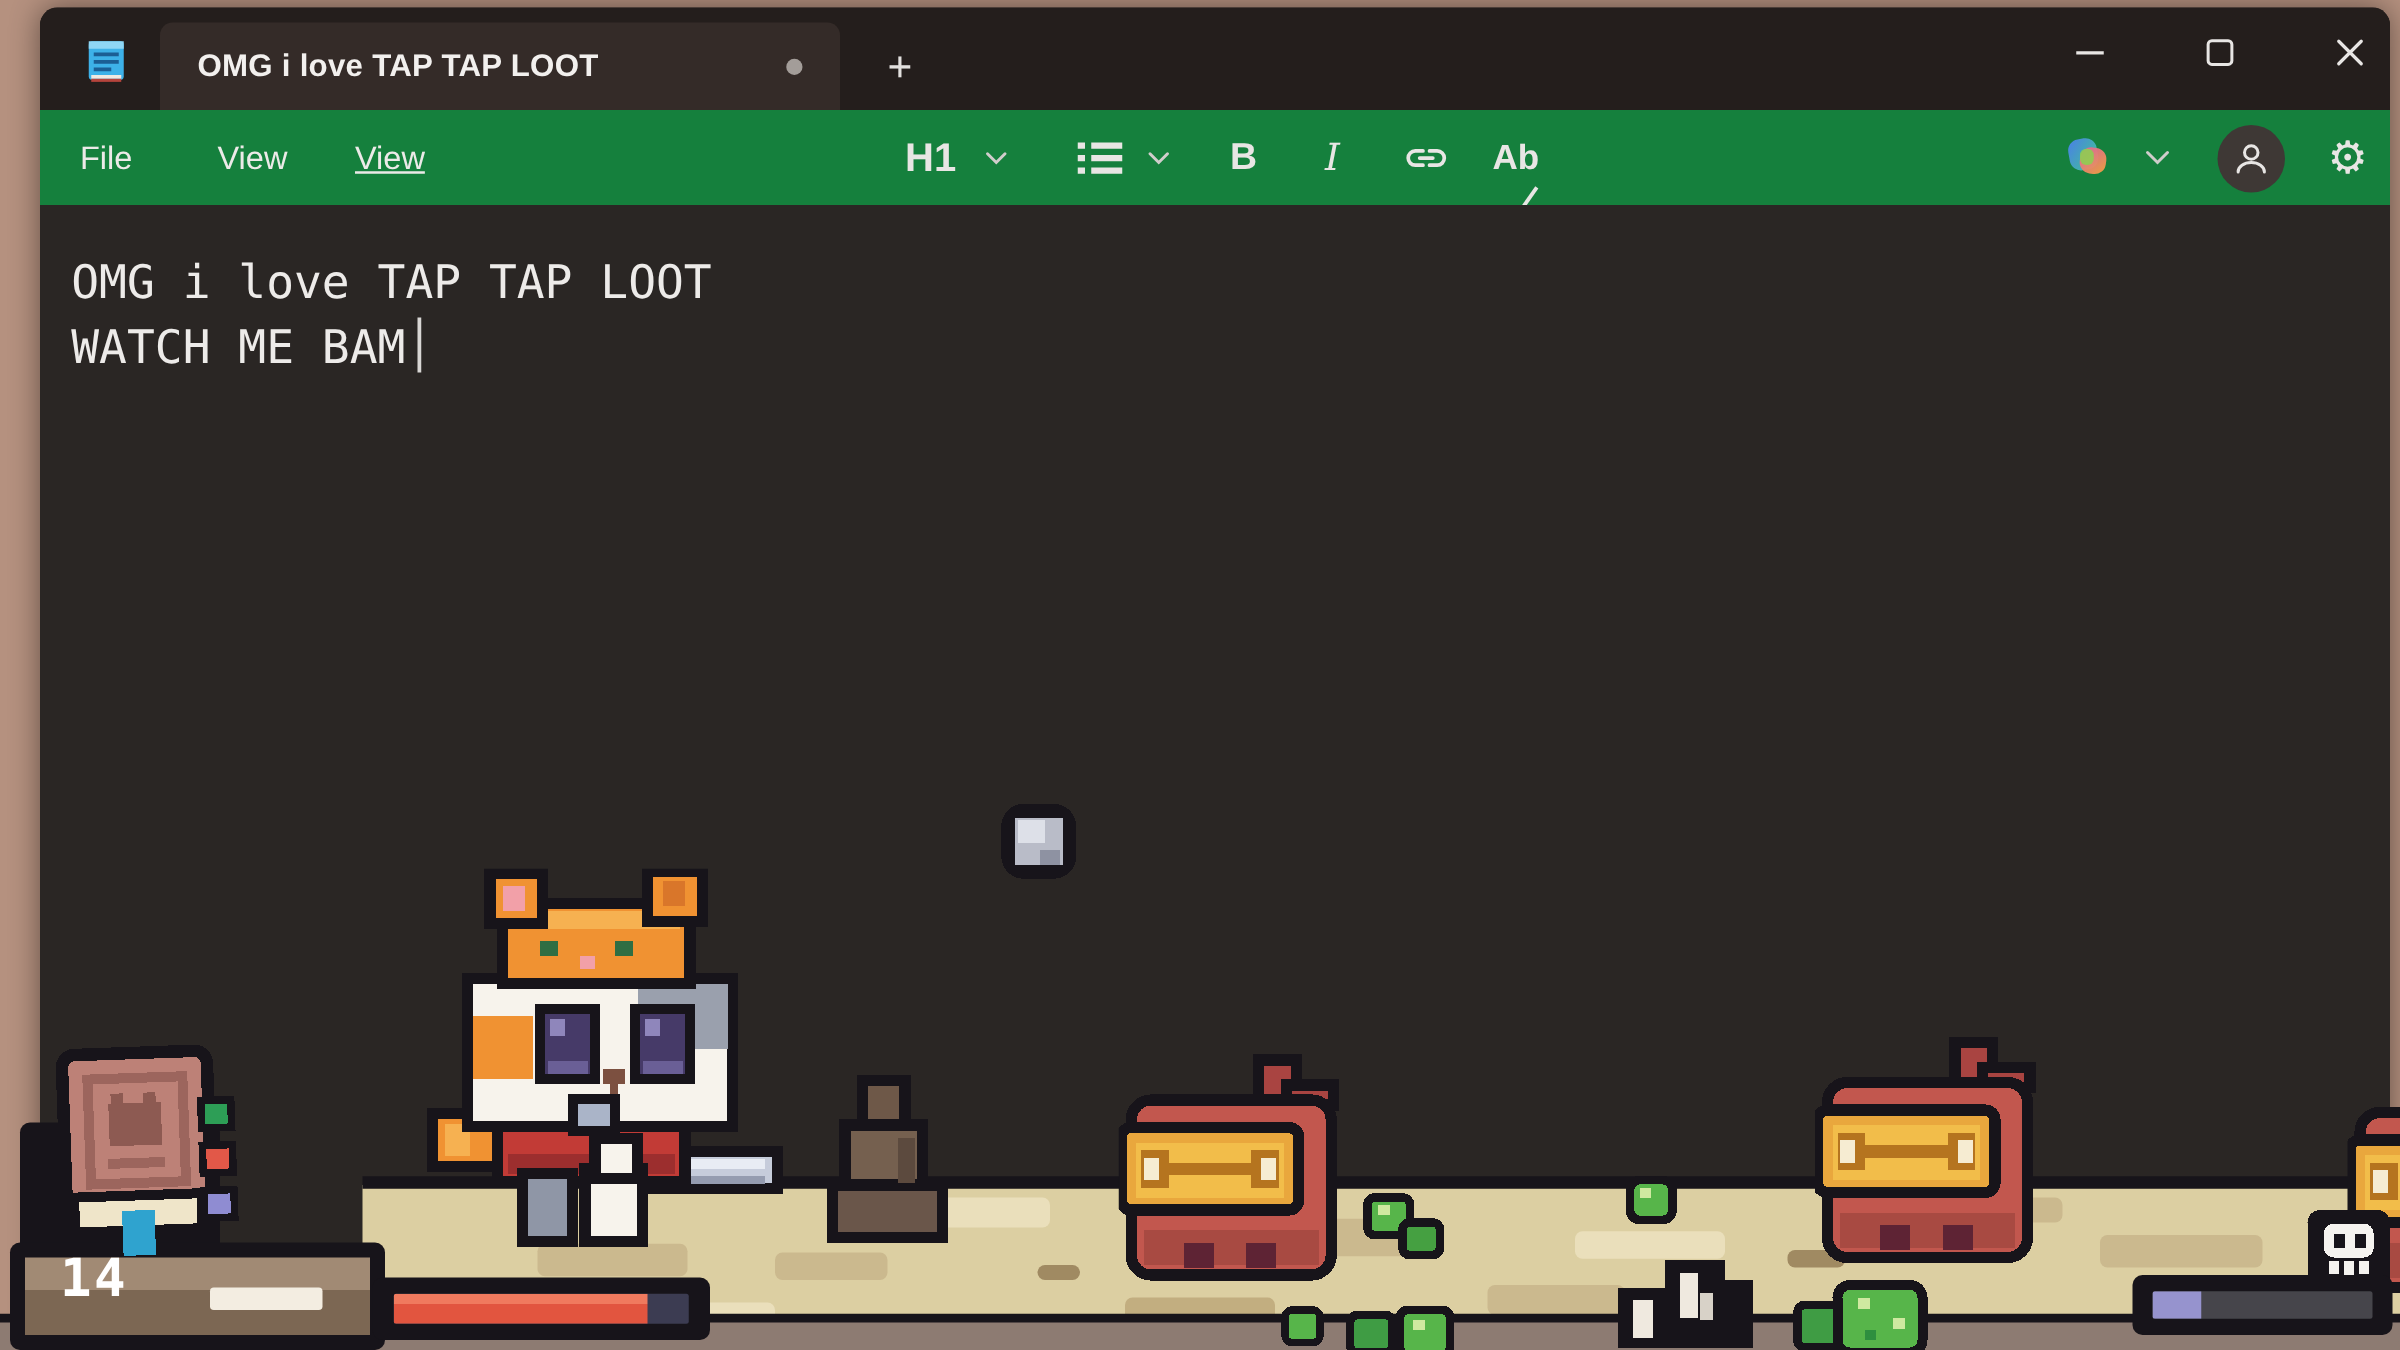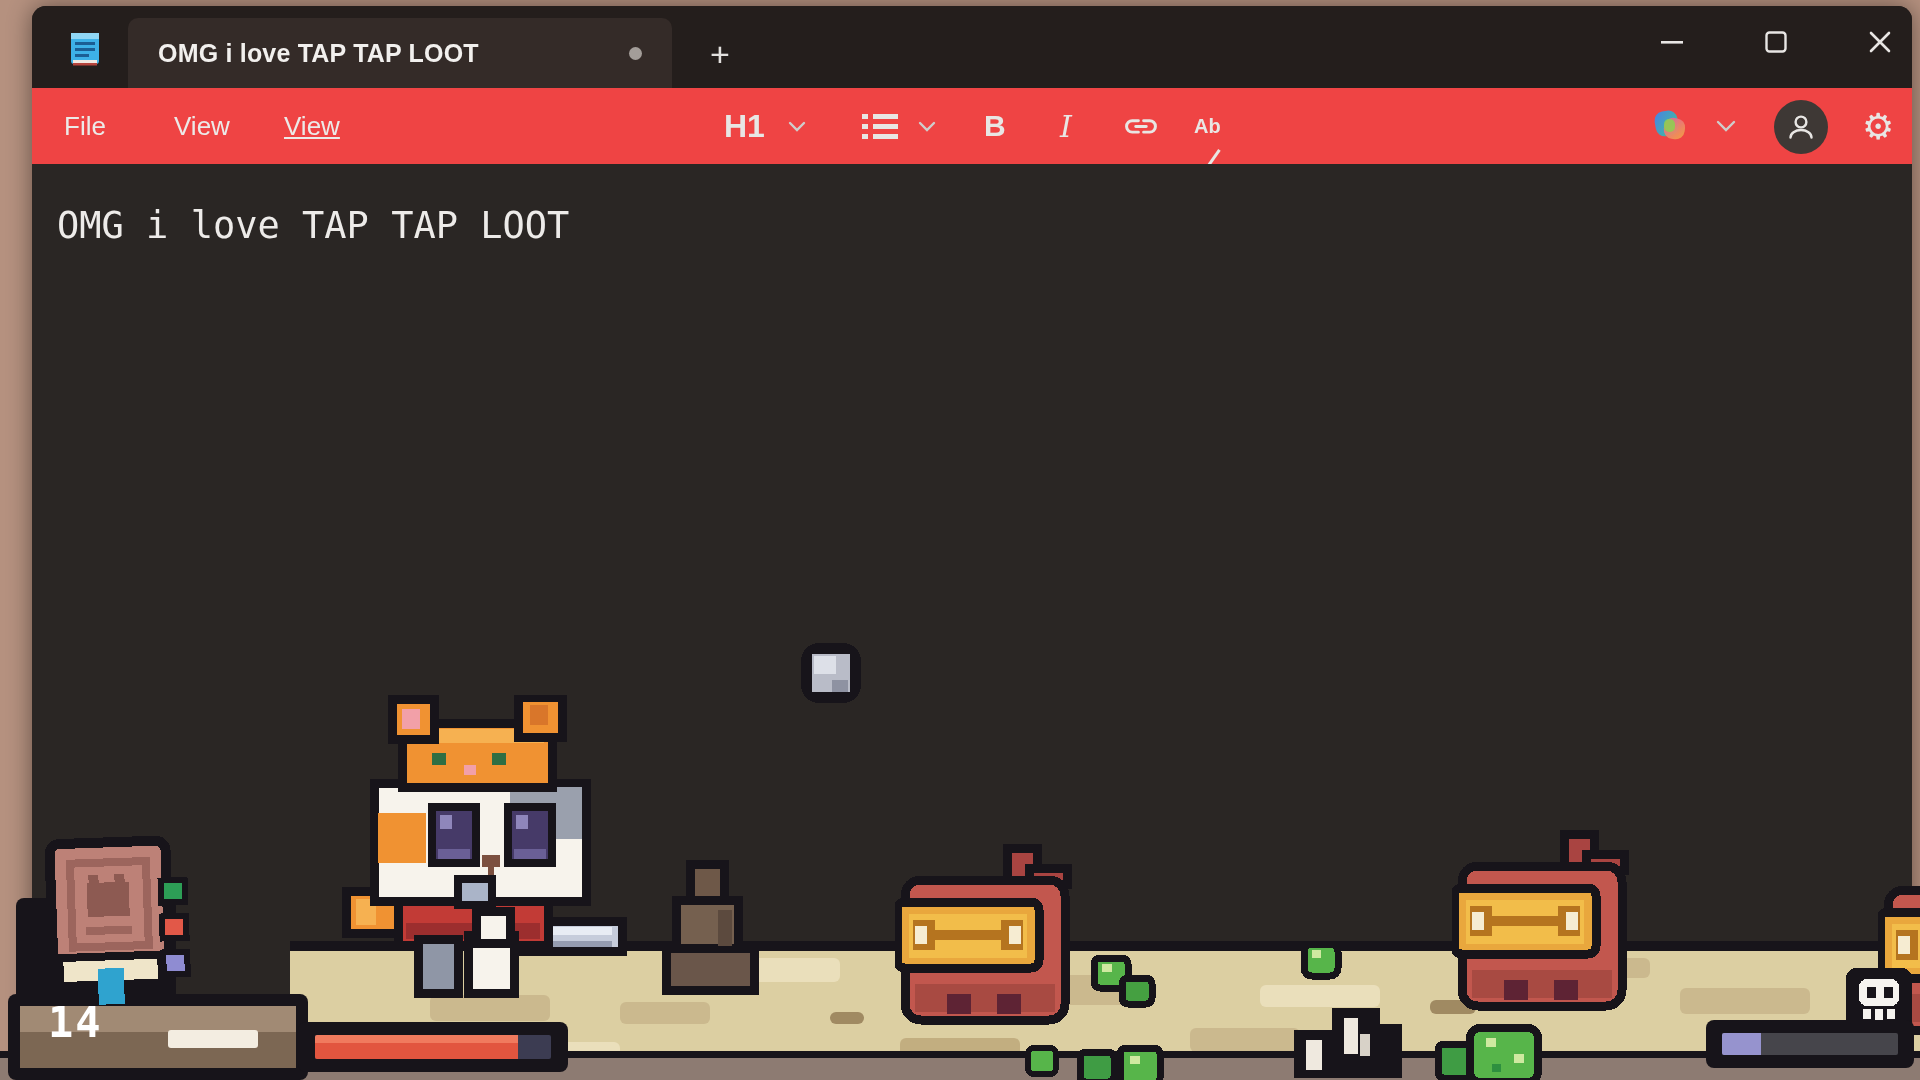--- a/index.html
+++ b/index.html
@@ -15,29 +15,29 @@
   .appicon{position:absolute;left:36px;top:22px;width:34px;height:40px;}
   .tab{position:absolute;left:96px;top:12px;width:544px;height:70px;background:#342b28;
        border-radius:10px 10px 0 0;display:flex;align-items:center;
        justify-content:space-between;padding:0 30px;box-sizing:border-box;}
   .tab-title{color:#f2f0ee;font-size:25px;font-weight:600;letter-spacing:.2px;}
   .unsaved-dot{width:13px;height:13px;border-radius:50%;background:#a39d99;}
   .newtab{position:absolute;left:666px;top:26px;width:44px;height:44px;color:#e2e0de;
           font-size:34px;font-weight:300;display:flex;align-items:center;justify-content:center;}
   .winbtn{position:absolute;top:8px;width:64px;height:56px;display:flex;
           align-items:center;justify-content:center;}
-  .menubar{position:absolute;left:0;top:82px;right:0;height:76px;background:#ef4444;}
+  .menubar{position:absolute;left:0;top:82px;right:0;height:76px;background:#15803d;}
   .menu-item{position:absolute;top:0;height:76px;display:flex;align-items:center;
              color:#ecearvese;color:#eceae8;font-size:26px;}
   .tbtn{position:absolute;top:0;height:76px;display:flex;align-items:center;
         color:#e8e6e4;justify-content:center;}
   .h1lbl{font-size:32px;font-weight:600;}
   .boldlbl{font-size:30px;font-weight:800;}
   .itallbl{font-family:"DejaVu Serif",serif;font-style:italic;font-size:30px;}
-  .ablbl{font-size:20px;font-weight:600;position:relative;}
+  .ablbl{font-size:28px;font-weight:600;position:relative;}
   .abslash{position:absolute;right:-4px;bottom:2px;width:26px;height:3px;
            background:#e8e6e4;transform:rotate(-55deg);}
   .acct-circle{position:absolute;top:12px;width:54px;height:54px;border-radius:50%;
                background:#3e3835;display:flex;align-items:center;justify-content:center;}
   .gear{font-family:"DejaVu Sans",sans-serif;font-size:36px;color:#e8e6e4;}
 
   
   .editor{position:absolute;left:0;top:158px;right:0;bottom:0;background:#2a2624;}
   .edline{position:absolute;left:25px;color:#edebe9;
           font-family:"DejaVu Sans Mono","Liberation Mono",monospace;
@@ -179,20 +179,21 @@
           <path d="M4.5 25.5 a10.5 7.5 0 0 1 21 0" fill="none" stroke="#e8e6e4" stroke-width="2.4" stroke-linecap="round"></path>
         </svg>
       </div>
       <div class="tbtn" style="left:1830px;">
         <span class="gear">⚙</span>
       </div>
     </div>
 
     <div class="editor">
       <div class="edline" style="top:40px;">OMG i love TAP TAP LOOT</div>
+      <div class="edline" style="top:90px;"><span>WATCH ME BAM</span><span class="caret"></span></div>
     </div>
   </div>
 
   <div class="game">
 
     <div class="sand" style="background:#dccfa2;"></div>
     <div class="sand-border"></div>
 
     <div class="blotch" style="left:430px;top:995px;width:120px;height:26px;background:#cbb98e;"></div>
     <div class="blotch" style="left:620px;top:1002px;width:90px;height:22px;background:#cbb98e;"></div>

